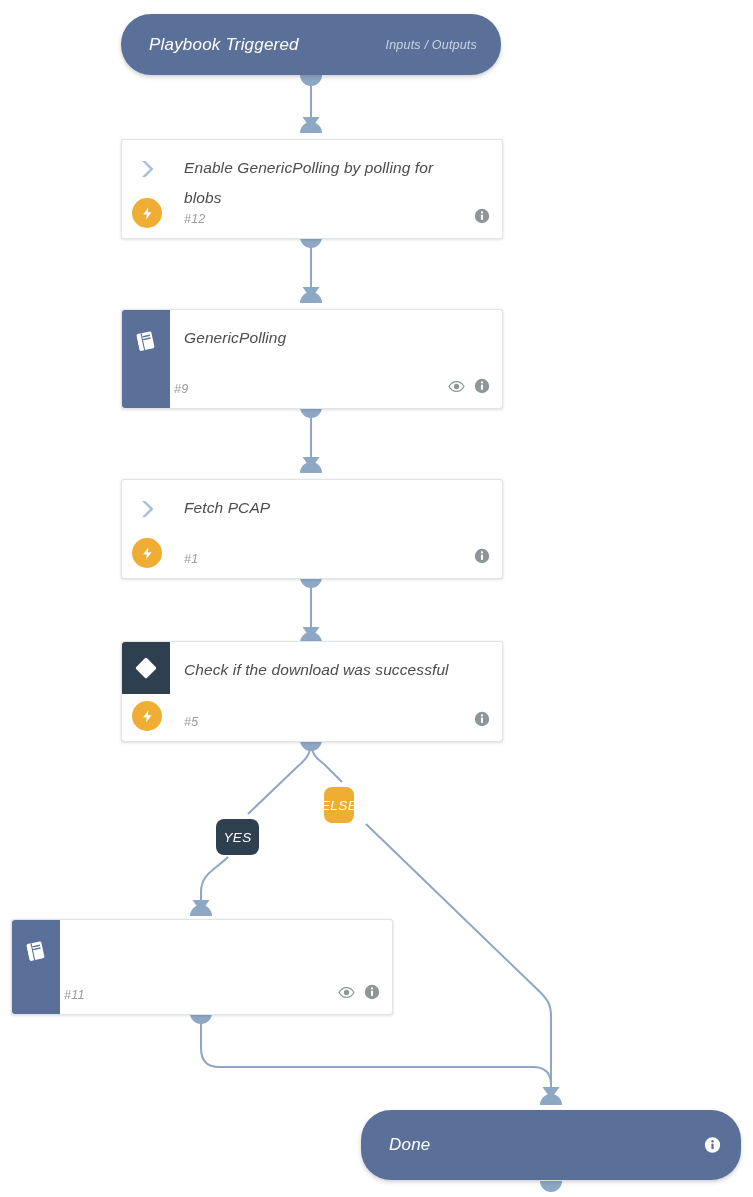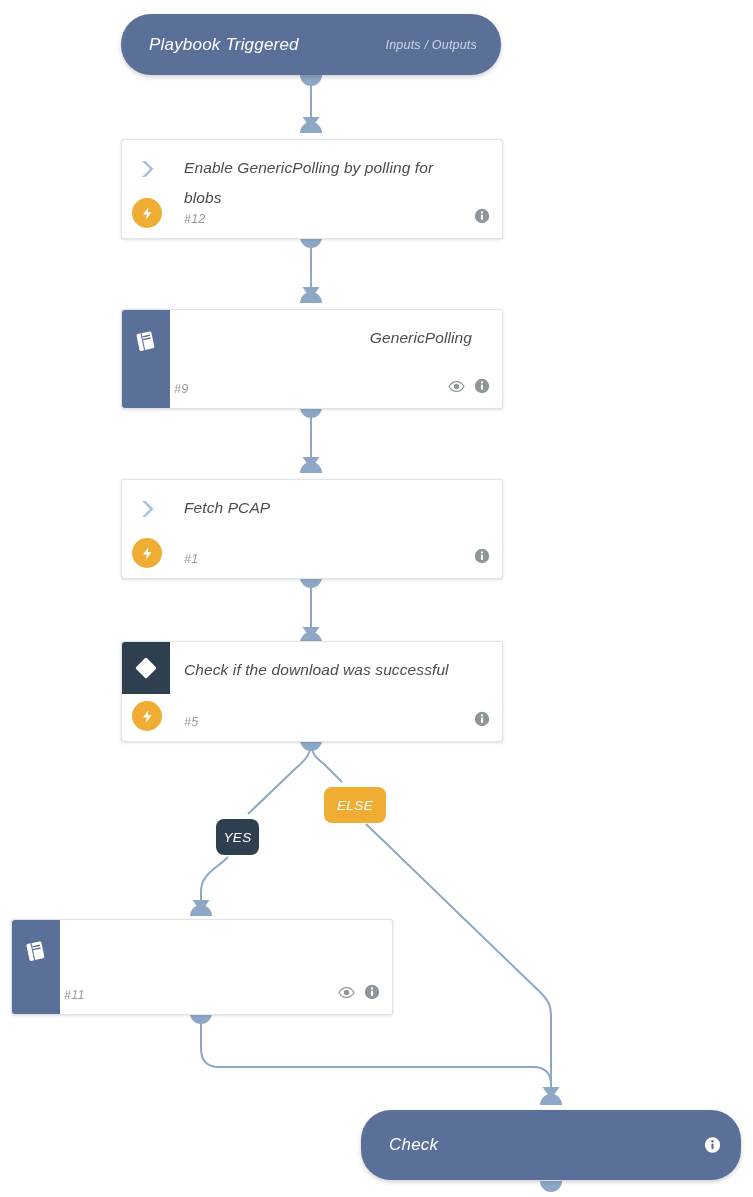--- a/index.html
+++ b/index.html
@@ -268,21 +268,21 @@
           <svg width="16" height="16" viewBox="0 0 16 16" aria-hidden="true">
             <circle cx="8" cy="8" r="7.2" fill="#8e9699"></circle>
             <circle cx="8" cy="4.4" r="1.15" fill="#ffffff"></circle>
             <rect x="6.95" y="6.5" width="2.1" height="5.6" rx="1" fill="#ffffff"></rect>
           </svg>
         </span>
       </div>
     </div>
   </div>
 
-  <div class="node" style="left:121px; top:309px; width:380px; height:98px;text-align:right;">
+  <div class="node" style="left:121px; top:309px; width:380px; height:98px;">
     <div class="card">
       <div class="card-side subplaybook"></div>
       <span class="side-glyph">
         <svg width="26" height="26" viewBox="0 0 26 26" aria-hidden="true">
           <g transform="rotate(-12 13 13)">
             <rect x="5" y="4.5" width="15" height="17" rx="1.6" fill="#ffffff"></rect>
             <rect x="5" y="4.5" width="4" height="17" rx="1.6" fill="#ffffff"></rect>
             <rect x="10.5" y="7.5" width="7.5" height="1.5" fill="#5b7099"></rect>
             <rect x="10.5" y="10.3" width="7.5" height="1.5" fill="#5b7099"></rect>
             <rect x="9.2" y="4.5" width="1.1" height="17" fill="#5b7099"></rect>
@@ -359,21 +359,21 @@
             <rect x="6.95" y="6.5" width="2.1" height="5.6" rx="1" fill="#ffffff"></rect>
           </svg>
         </span>
       </div>
     </div>
   </div>
 
   <div class="branch-badge yes" style="left:216px; top:819px; width:43px; height:36px;">
     <span>YES</span>
   </div>
-  <div class="branch-badge else" style="left:324px; top:787px; width:62px; height:36px;">
+  <div class="branch-badge else" style="left:324px; top:787px; width:30px; height:36px;">
     <span>ELSE</span>
   </div>
 
   <div class="node" style="left:11px; top:919px; width:380px; height:94px;">
     <div class="card">
       <div class="card-side subplaybook"></div>
       <span class="side-glyph">
         <svg width="26" height="26" viewBox="0 0 26 26" aria-hidden="true">
           <g transform="rotate(-12 13 13)">
             <rect x="5" y="4.5" width="15" height="17" rx="1.6" fill="#ffffff"></rect>
@@ -399,21 +399,21 @@
             <circle cx="8" cy="4.4" r="1.15" fill="#ffffff"></circle>
             <rect x="6.95" y="6.5" width="2.1" height="5.6" rx="1" fill="#ffffff"></rect>
           </svg>
         </span>
       </div>
     </div>
   </div>
 
   <div class="node" style="left:361px; top:1110px; width:380px; height:70px;">
     <div class="pill">
-      <span class="pill-label">Check</span>
+      <span class="pill-label">Done</span>
       <span class="pill-info">
         <svg width="17" height="17" viewBox="0 0 16 16" aria-hidden="true">
           <circle cx="8" cy="8" r="7.2" fill="#ffffff"></circle>
           <circle cx="8" cy="4.4" r="1.15" fill="#5b7099"></circle>
           <rect x="6.95" y="6.5" width="2.1" height="5.6" rx="1" fill="#5b7099"></rect>
         </svg>
       </span>
     </div>
   </div>
 

